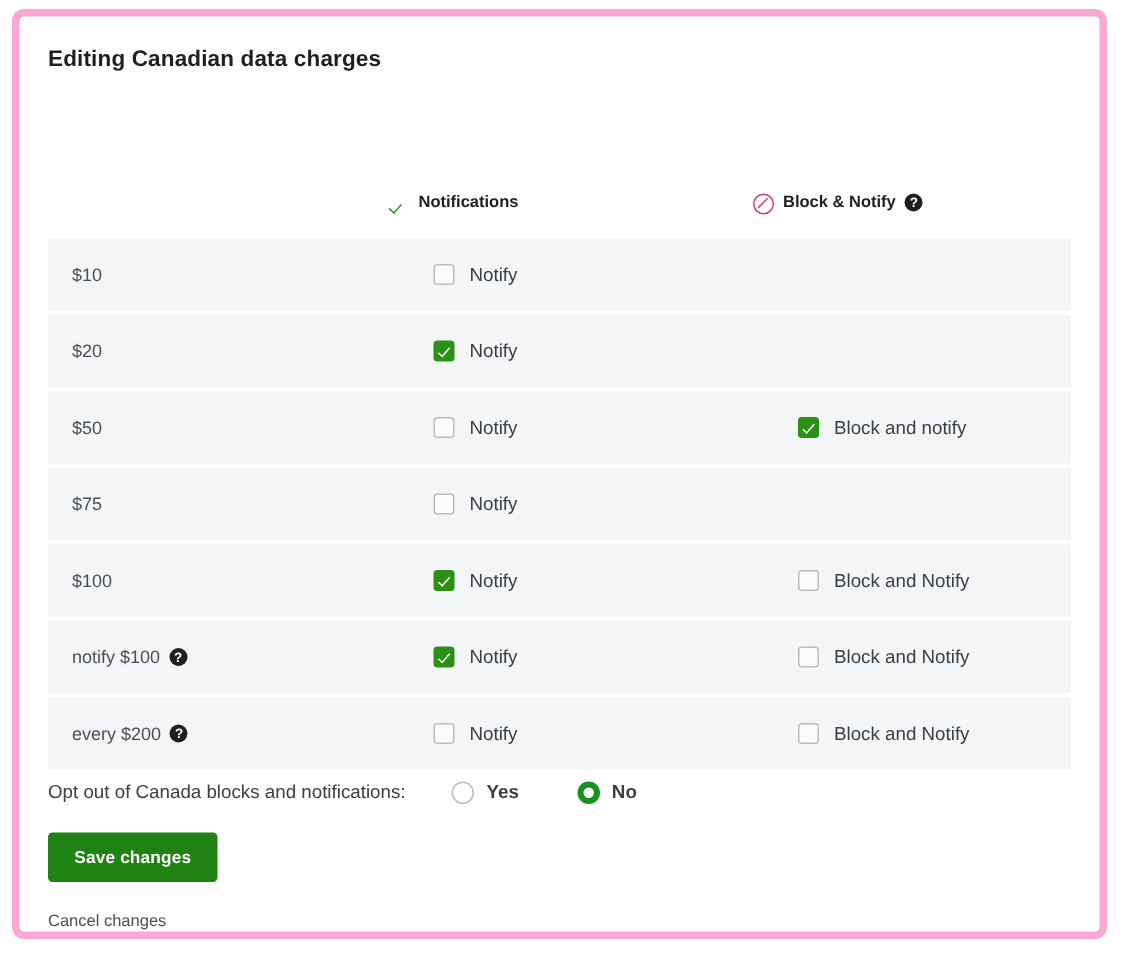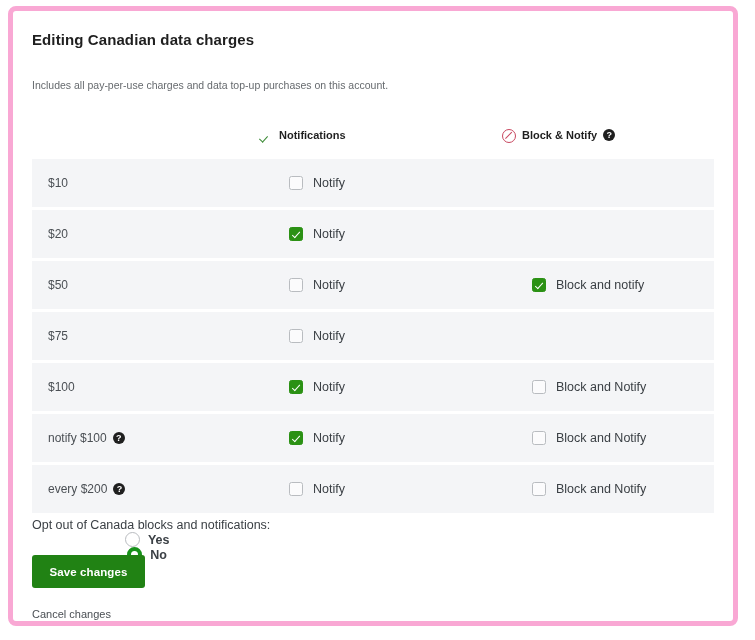--- a/index.html
+++ b/index.html
@@ -199,23 +199,22 @@
     transform: rotate(42deg);
   }
 
   
   .optout {
     position: absolute;
     top: 487px;
     left: 0;
     display: flex;
     align-items: center;
-    gap: 0;
+    gap: 17px;
     height: 20px;
-    flex-direction: column;
   }
   .optout-label {
     font-size: 12.5px;
     color: #3b4045;
     margin-right: 14px;
     white-space: nowrap;
   }
   .radio-opt {
     display: flex;
     align-items: center;
@@ -269,21 +268,20 @@
     cursor: pointer;
   }
 </style>
 </head>
 <body>
 
 <div class="card">
   <div class="card-inner">
 
     <h1 class="page-title">Editing Canadian data charges</h1>
-    <p class="page-desc">Includes all pay-per-use charges and data top-up purchases on this account.</p>
 
     <div class="col-headers">
       <div class="col-head notif">
         <span class="ic-check"></span>
         <span>Notifications</span>
       </div>
       <div class="col-head block">
         <span class="ic-block"></span>
         <span>Block &amp; Notify</span>
         <span class="ic-help">?</span>

